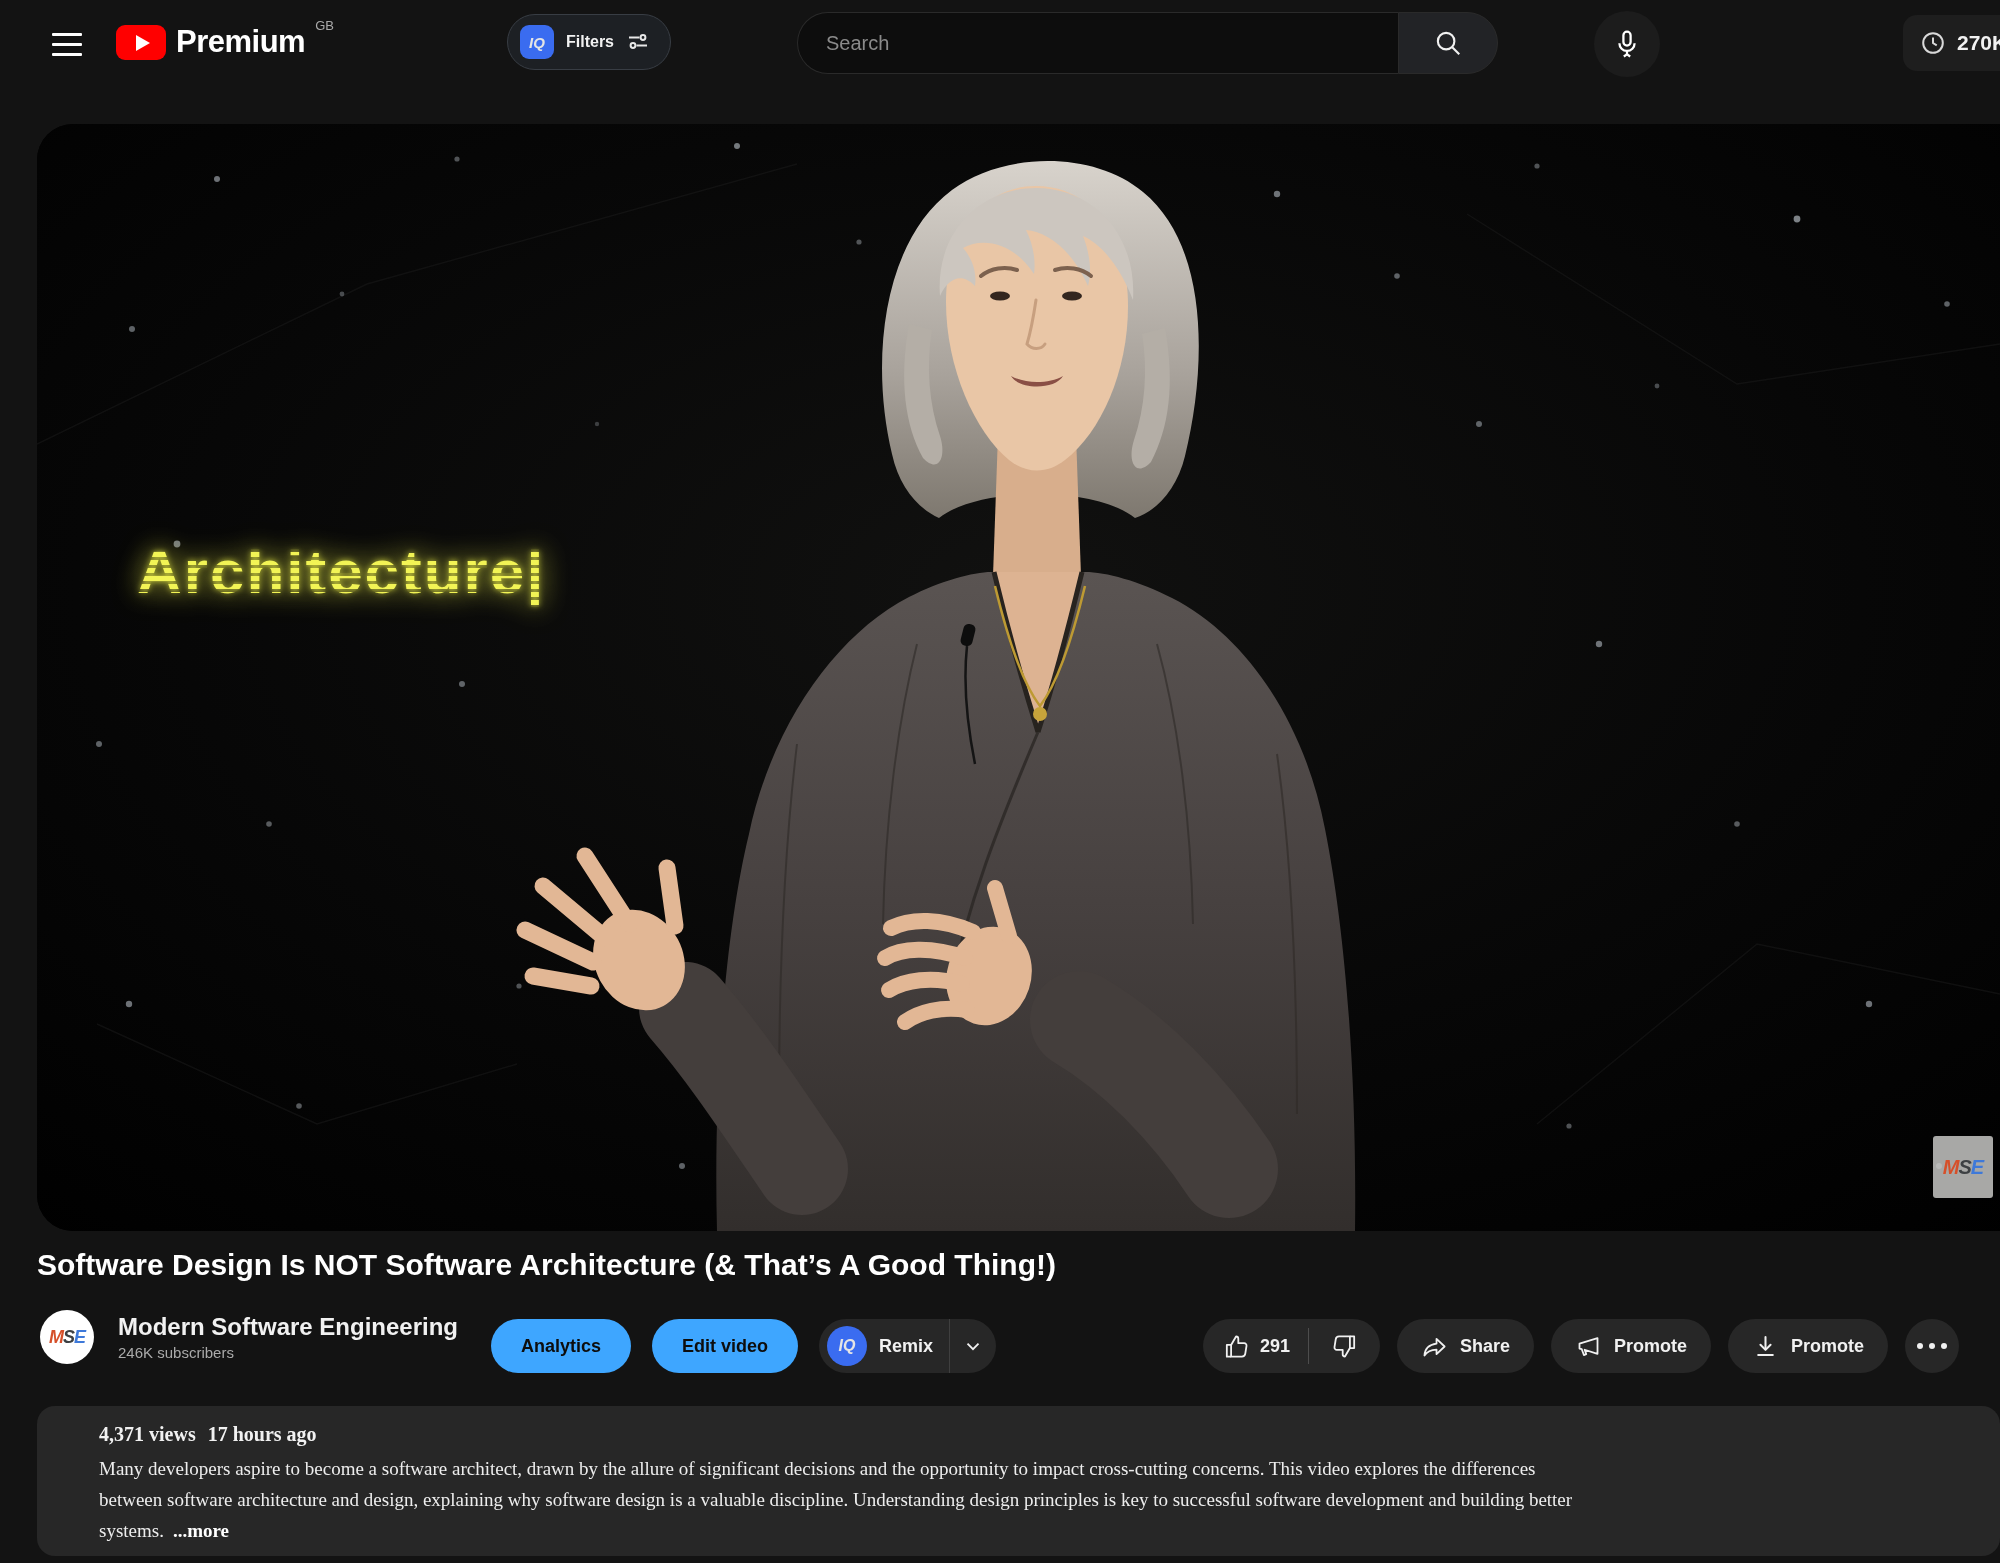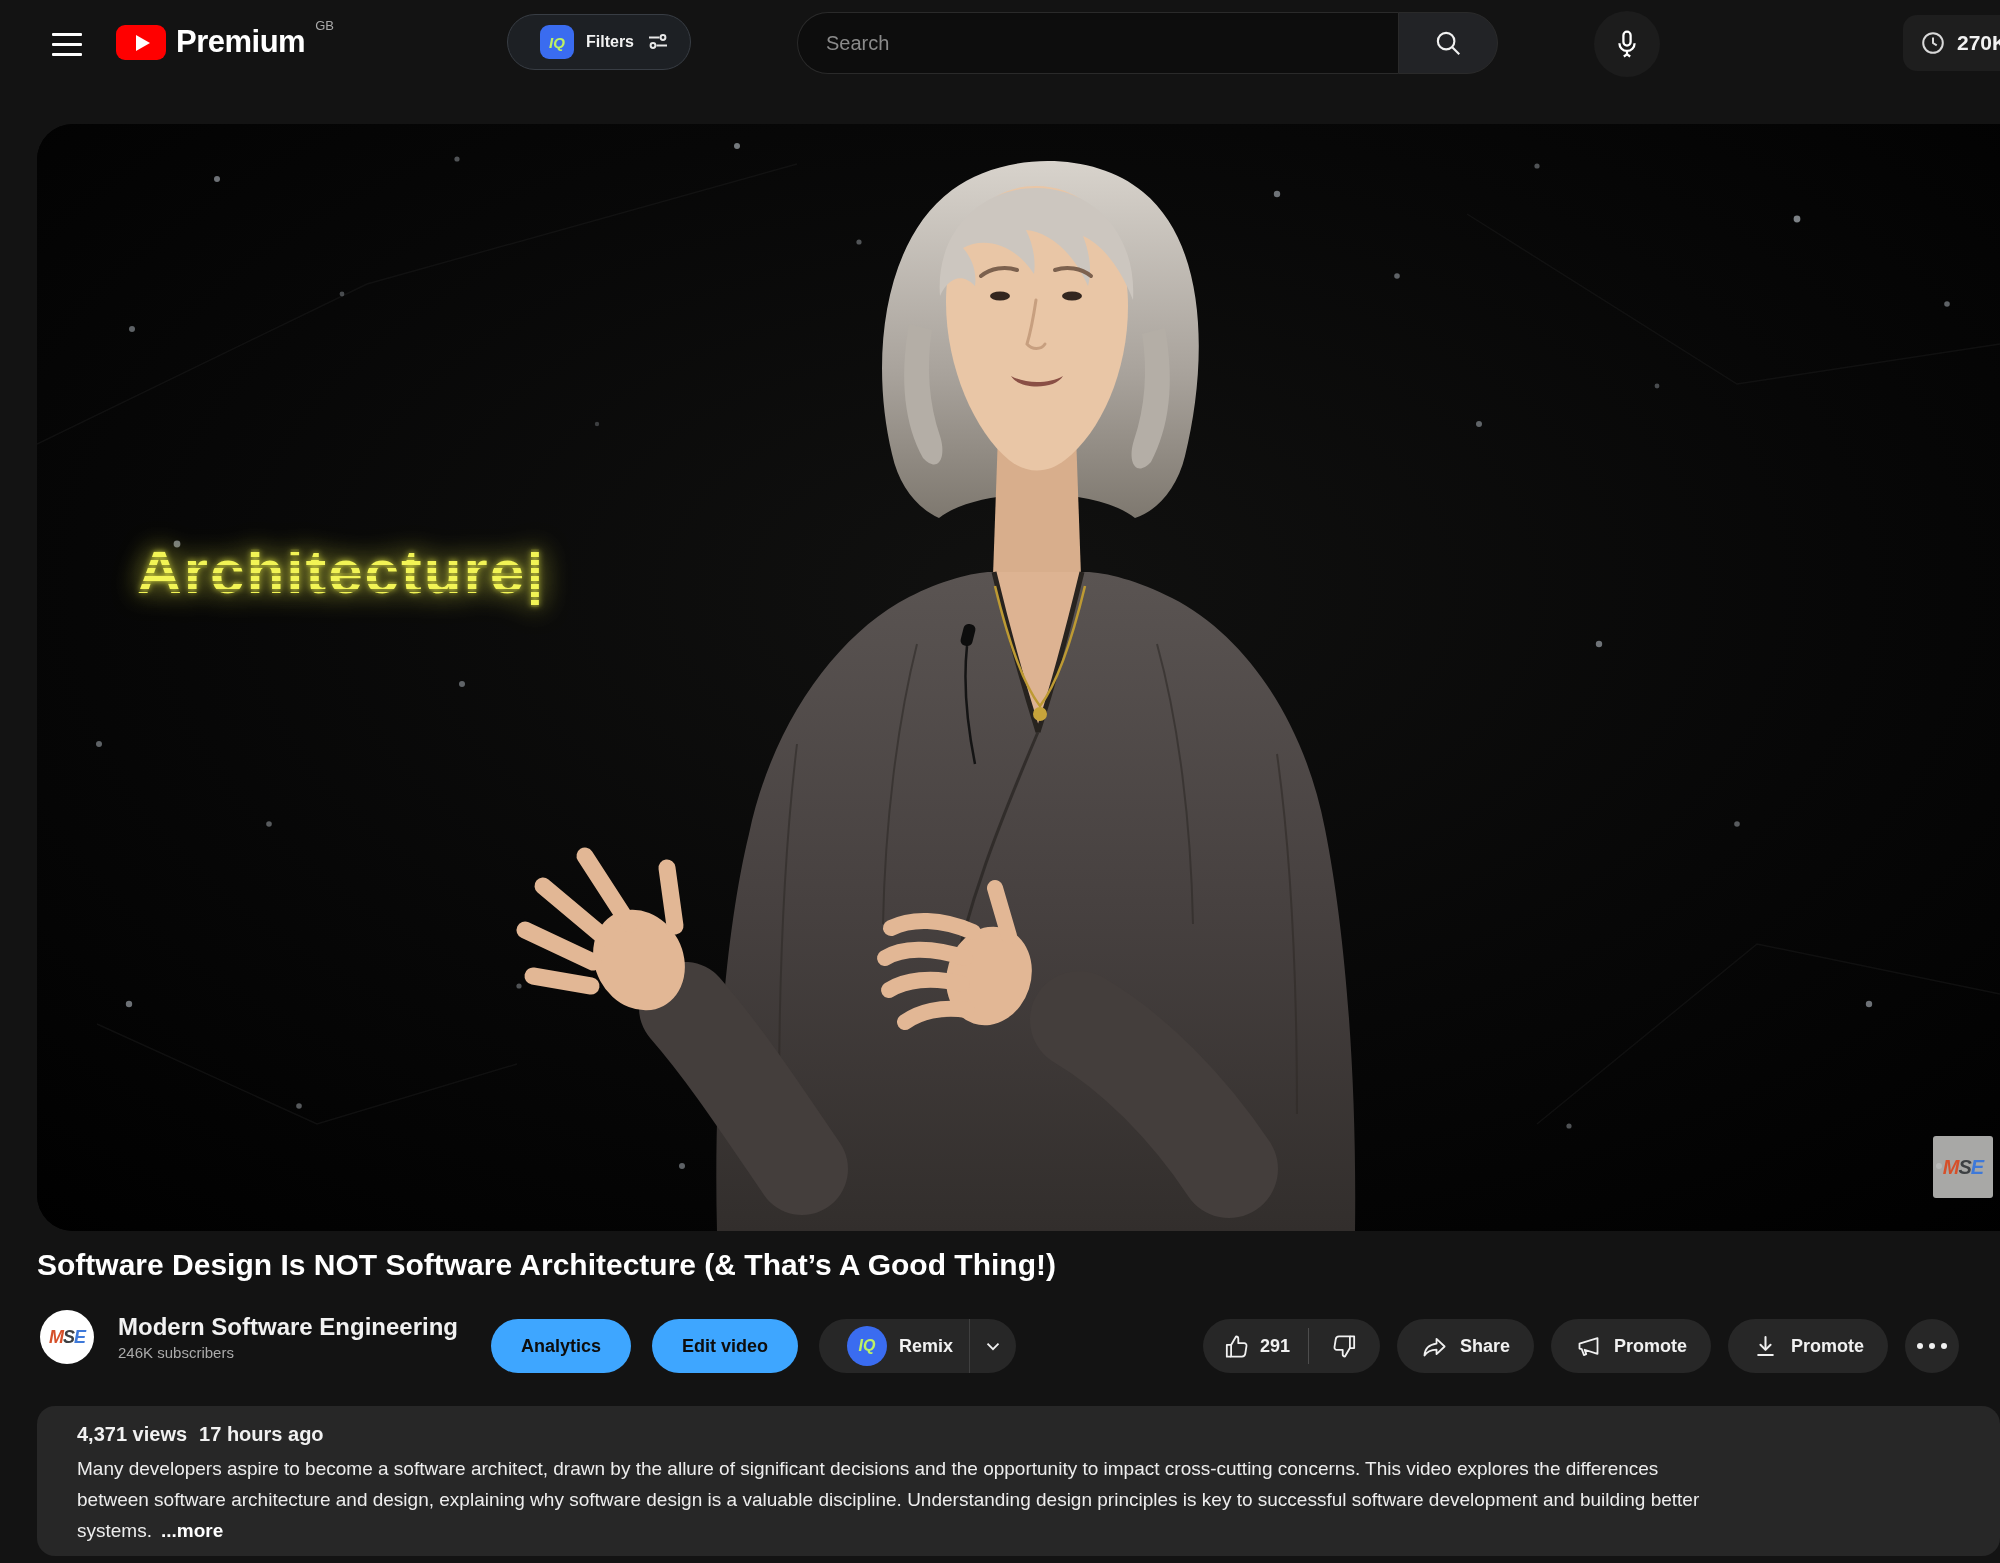--- a/index.html
+++ b/index.html
@@ -13,21 +13,21 @@
   .hamburger span{display:block;width:30px;height:3px;background:#fff;border-radius:1px;}
   .logo{position:absolute;left:106px;top:20px;display:flex;align-items:flex-start;gap:10px;cursor:pointer;}
   .yt-badge{width:50px;height:35px;background:#f00;border-radius:9px;display:flex;align-items:center;justify-content:center;margin-top:5px;}
   .yt-badge .tri{width:0;height:0;border-left:14px solid #fff;border-top:8px solid transparent;border-bottom:8px solid transparent;margin-left:3px;}
   .brand-word{font-size:31px;font-weight:700;letter-spacing:-0.5px;color:#fff;line-height:44px;}
   .brand-region{font-size:13px;color:#aaa;margin-top:-2px;}
 
   .filters-btn{position:absolute;left:497px;top:14px;height:56px;border-radius:28px;
     background:#1d2024;border:1px solid #383d44;display:flex;align-items:center;gap:12px;
     padding:0 20px 0 12px;cursor:pointer;}
-  .iq-badge{background:var(--iq-blue,#3a6cf0);color:#bef264;font-weight:800;display:flex;align-items:center;justify-content:center;font-style:italic;margin-left:20px;}
+  .iq-badge{background:var(--iq-blue,#3a6cf0);color:#e5e5e5;font-weight:800;display:flex;align-items:center;justify-content:center;font-style:italic;}
   .iq-badge.square{width:34px;height:34px;border-radius:9px;font-size:15px;}
   .iq-badge.round{width:40px;height:40px;border-radius:50%;font-size:16px;}
   .filters-label{font-size:16px;font-weight:600;color:#f1f1f1;}
 
   .searchbar{position:absolute;left:787px;top:12px;height:60px;display:flex;}
   .search-input{width:572px;height:60px;background:#0d0d0d;border:1px solid #2a2a2a;border-right:none;
     border-radius:31px 0 0 31px;color:#e8e8e8;font-size:20px;padding:0 0 0 28px;outline:none;}
   .search-input::placeholder{color:#8a8a8a;}
   .search-go{width:100px;height:62px;background:#222326;border:1px solid #2a2a2a;border-left:1px solid #2a2a2a;
     border-radius:0 31px 31px 0;display:flex;align-items:center;justify-content:center;cursor:pointer;}
@@ -71,21 +71,21 @@
   .pill.dark{background:#272727;color:#f1f1f1;padding:0 24px;gap:12px;}
   .like-pill{background:#272727;border-radius:27px;height:54px;display:flex;align-items:center;}
   .like-seg{display:flex;align-items:center;gap:10px;padding:0 18px 0 20px;height:72px;border:none;background:transparent;color:#f1f1f1;font-size:18px;font-weight:600;cursor:pointer;border-radius:27px 0 0 27px;font-family:inherit;}
   .dislike-seg{display:flex;align-items:center;justify-content:center;padding:0 22px;height:54px;border:none;background:transparent;cursor:pointer;border-radius:0 27px 27px 0;}
   .vdiv{width:1px;height:36px;background:#4d4d4d;}
   .more-btn{width:54px;height:54px;border-radius:50%;background:#272727;border:none;display:flex;align-items:center;justify-content:center;gap:6px;cursor:pointer;flex:none;}
   .more-btn i{width:6px;height:6px;border-radius:50%;background:#f1f1f1;}
 
   
   .description{position:absolute;left:37px;top:1406px;width:1963px;height:150px;background:#272727;
-    border-radius:18px;padding:17px 40px;box-sizing:border-box;cursor:pointer;}
+    border-radius:18px;padding:17px 62px;box-sizing:border-box;cursor:pointer;font-family:Liberation Serif, serif;}
   .desc-head{font-size:20px;font-weight:700;color:#f1f1f1;display:flex;gap:12px;}
   .desc-body{margin-top:7px;font-size:19px;line-height:31px;color:#ededed;white-space:pre-line;}
   .desc-more{font-weight:600;color:#fff;margin-left:9px;white-space:nowrap;}
 
   svg.icon{display:block;}
 </style>
 </head>
 <body>
 
 <header class="topbar">

